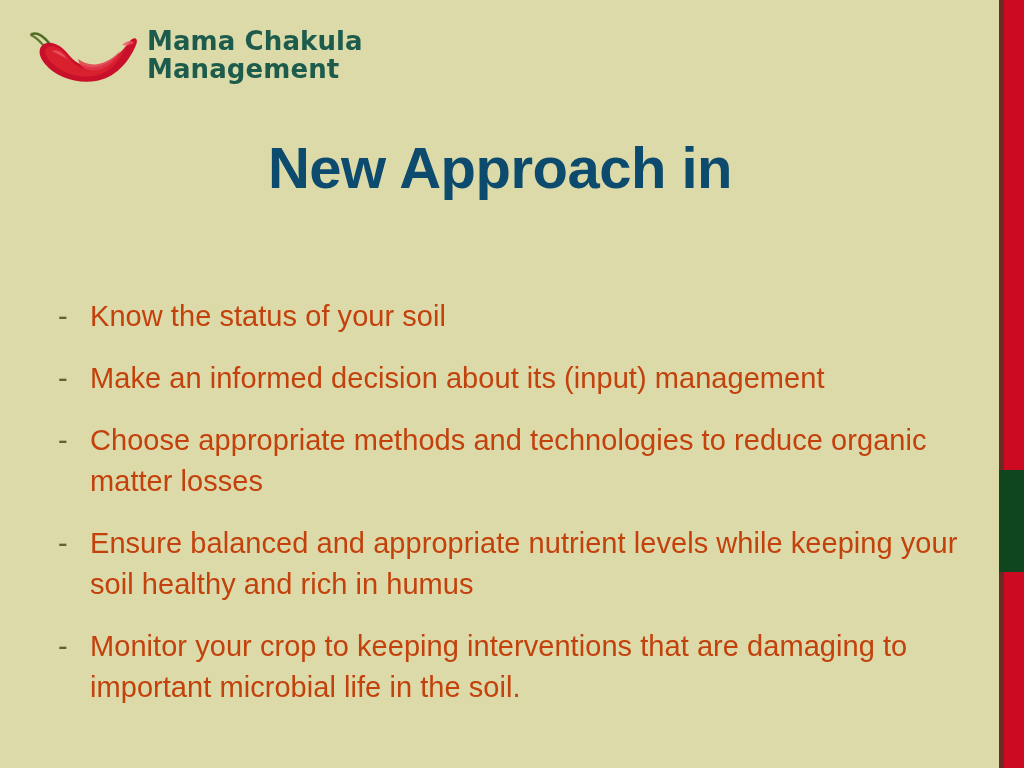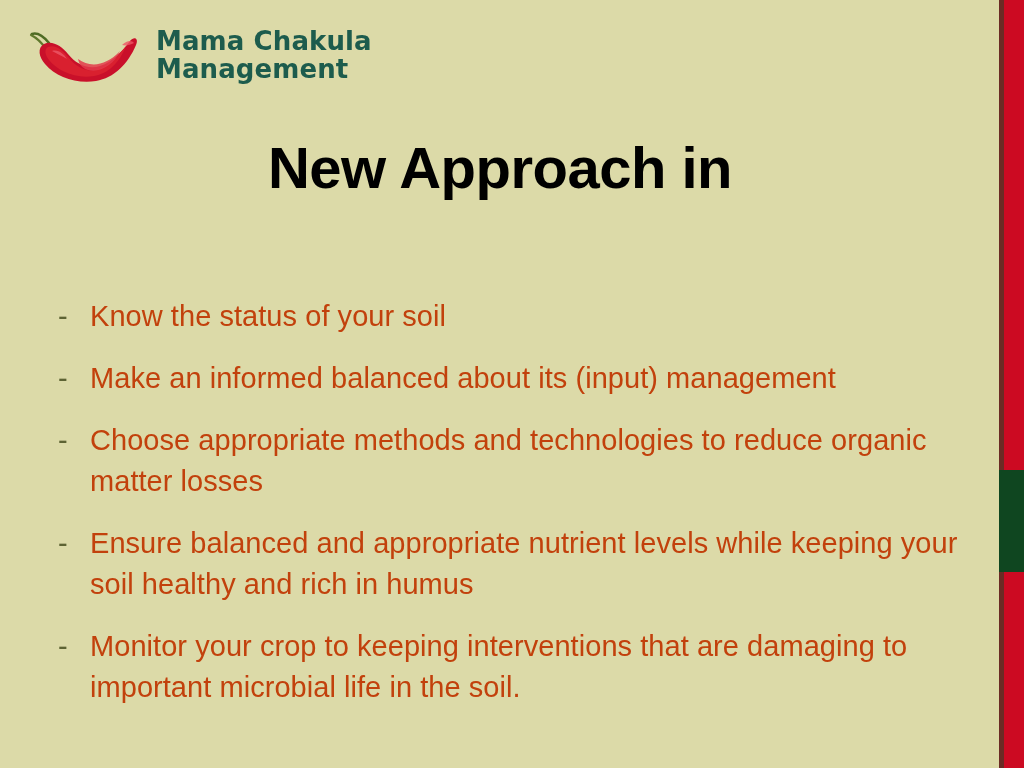--- a/index.html
+++ b/index.html
@@ -47,21 +47,21 @@
     background: #0f4620;
   }
 
   
   .logo {
     position: absolute;
     left: 18px;
     top: 18px;
     display: flex;
     align-items: center;
-    gap: 13px;
+    gap: 4px;
     justify-content: flex-end;
   }
   .logo-mark {
     width: 125px;
     height: 72px;
     flex: 0 0 auto;
   }
   .logo-text {
     display: flex;
     flex-direction: column;
@@ -82,21 +82,21 @@
     position: absolute;
     left: 0;
     top: 133px;
     width: 1000px;
     text-align: center;
   }
   .title-line {
     font-family: "Liberation Sans Narrow", "Liberation Sans", sans-serif;
     font-size: 58px;
     font-weight: bold;
-    color: #000000;
+    color: #0c4a6e;
     line-height: 1.22;
     letter-spacing: -0.5px;
     white-space: nowrap;
   }
 
   
   .bullets {
     position: absolute;
     left: 52px;
     top: 296px;
@@ -158,21 +158,21 @@
     <div class="title-line">New Approach in</div>
   </div>
 
   <div class="bullets">
     <div class="bullet-row">
       <span class="bullet-marker">-</span>
       <span class="bullet-text">Know the status of your soil</span>
     </div>
     <div class="bullet-row">
       <span class="bullet-marker">-</span>
-      <span class="bullet-text">Make an informed balanced about its (input) management</span>
+      <span class="bullet-text">Make an informed decision about its (input) management</span>
     </div>
     <div class="bullet-row">
       <span class="bullet-marker">-</span>
       <span class="bullet-text">Choose appropriate methods and technologies to reduce organic matter losses</span>
     </div>
     <div class="bullet-row">
       <span class="bullet-marker">-</span>
       <span class="bullet-text">Ensure balanced and appropriate nutrient levels while keeping your soil healthy and rich in humus</span>
     </div>
     <div class="bullet-row">

